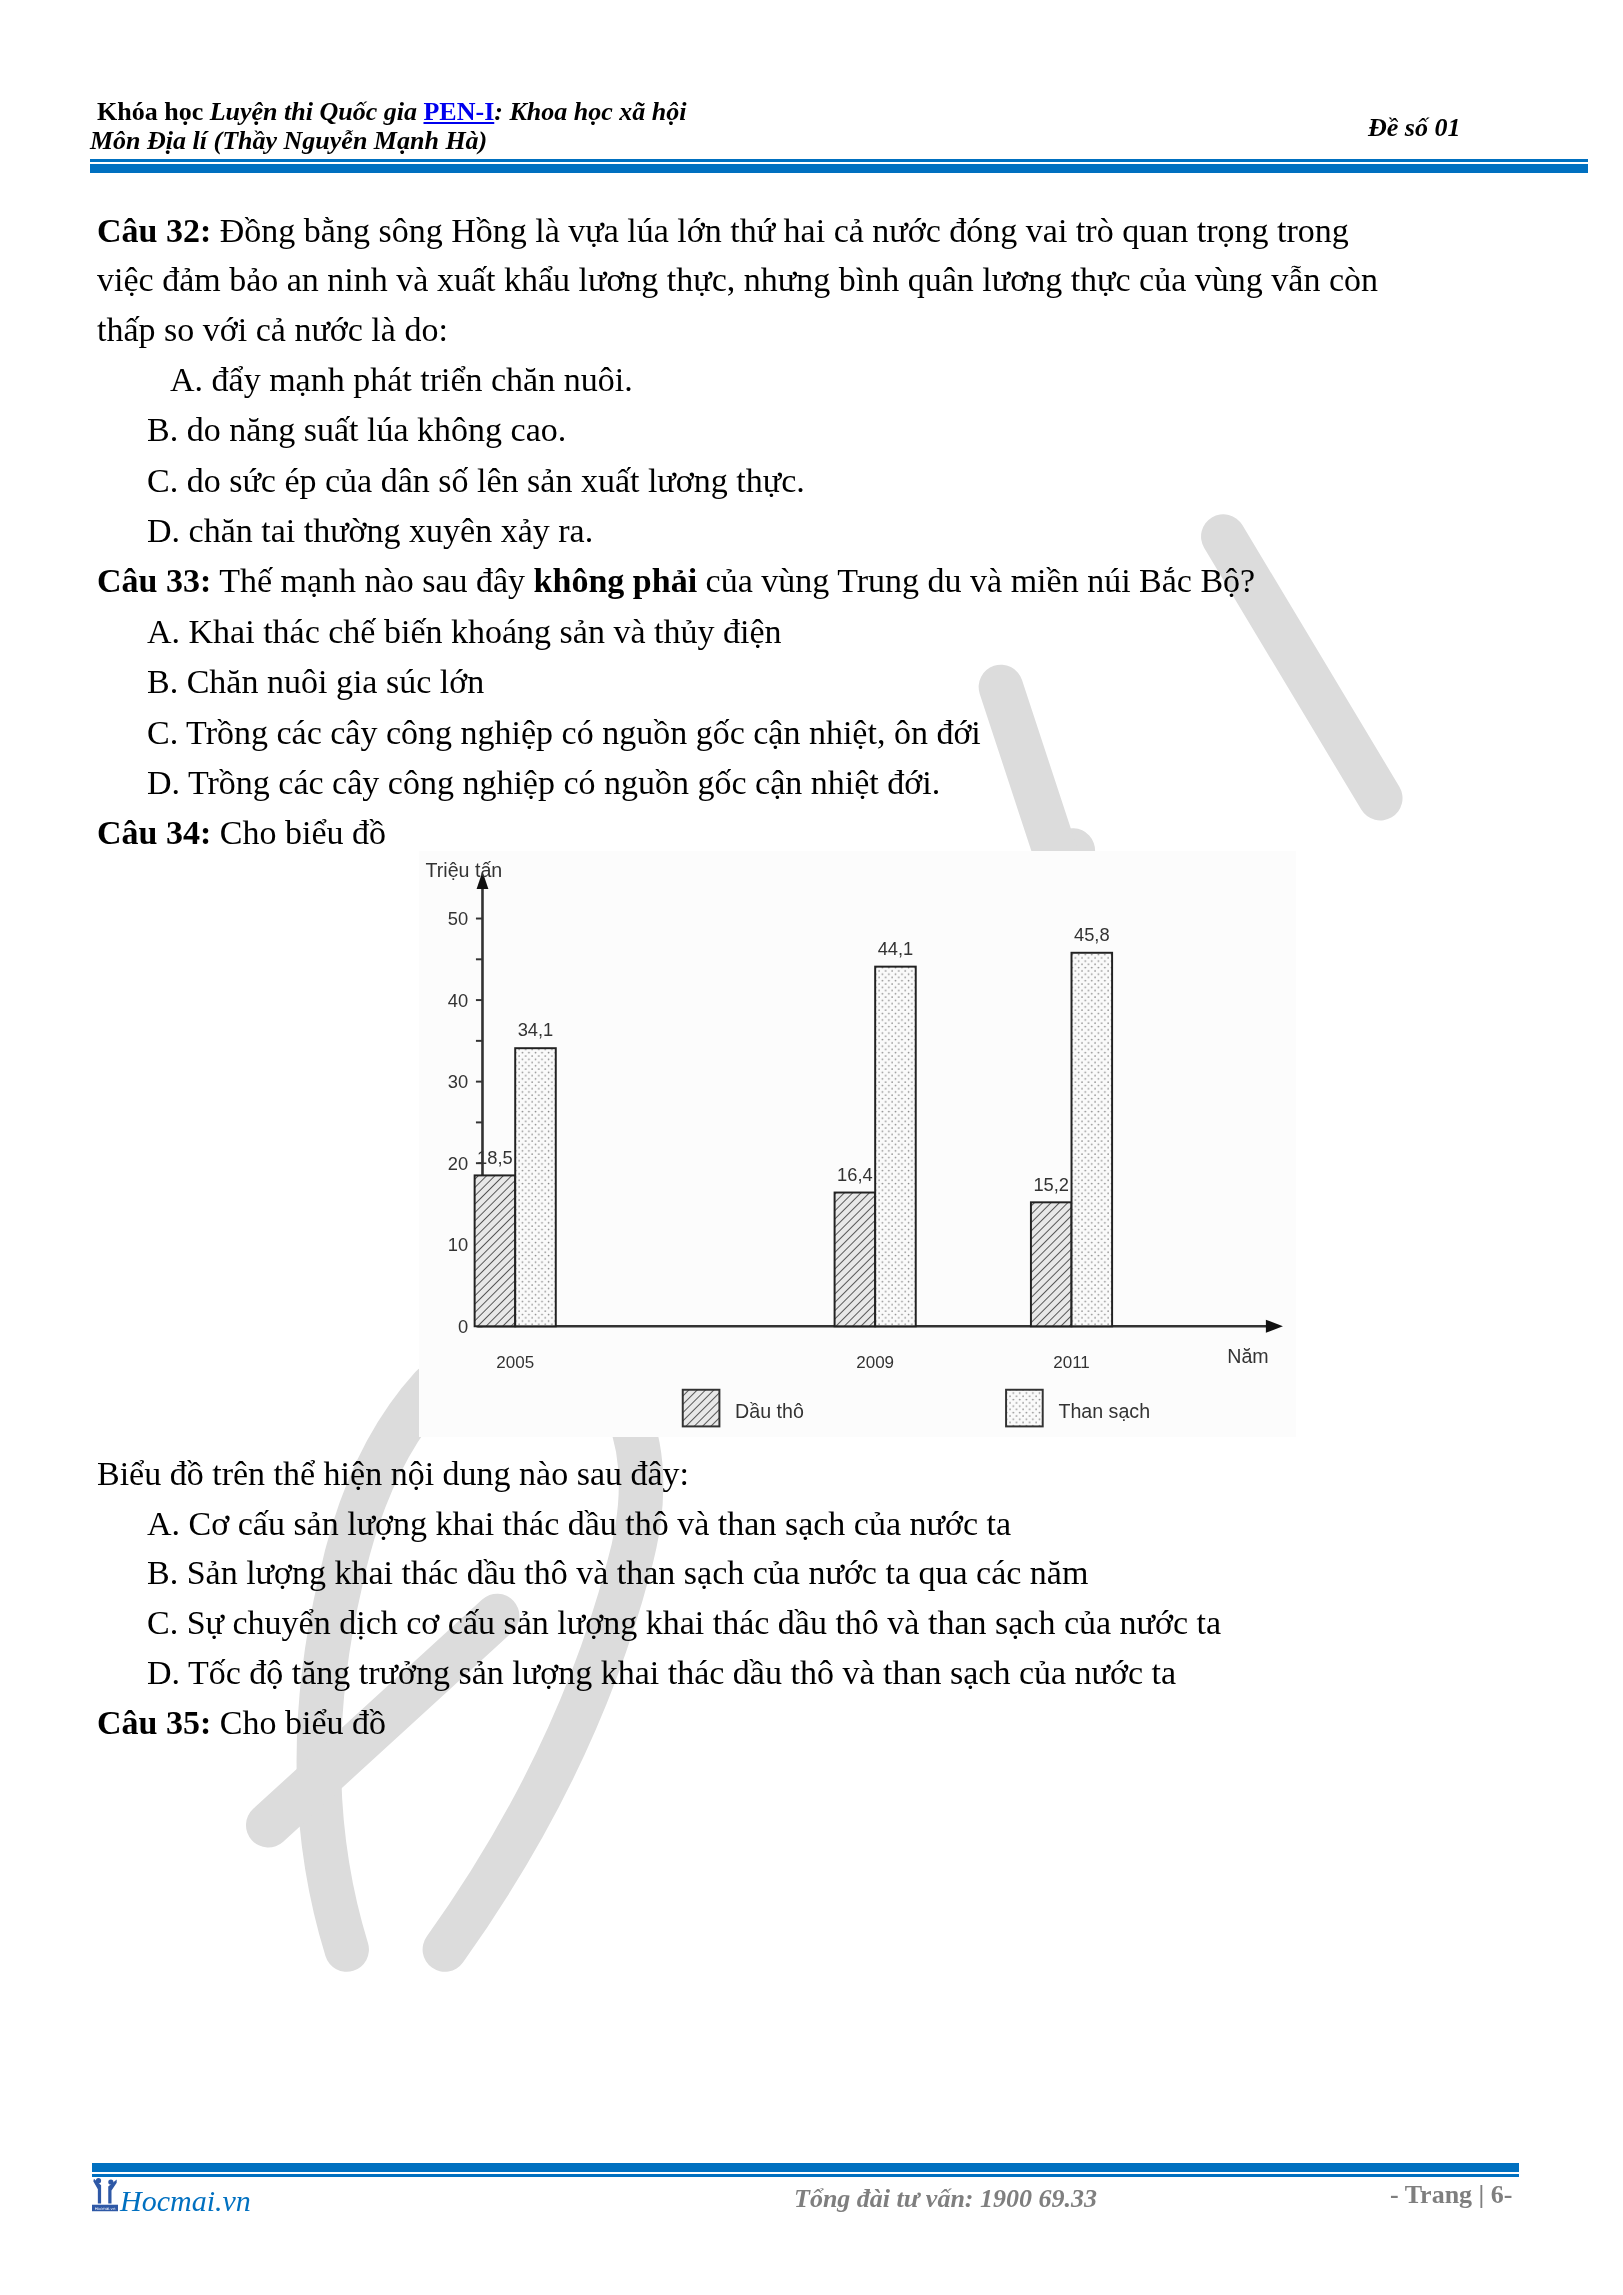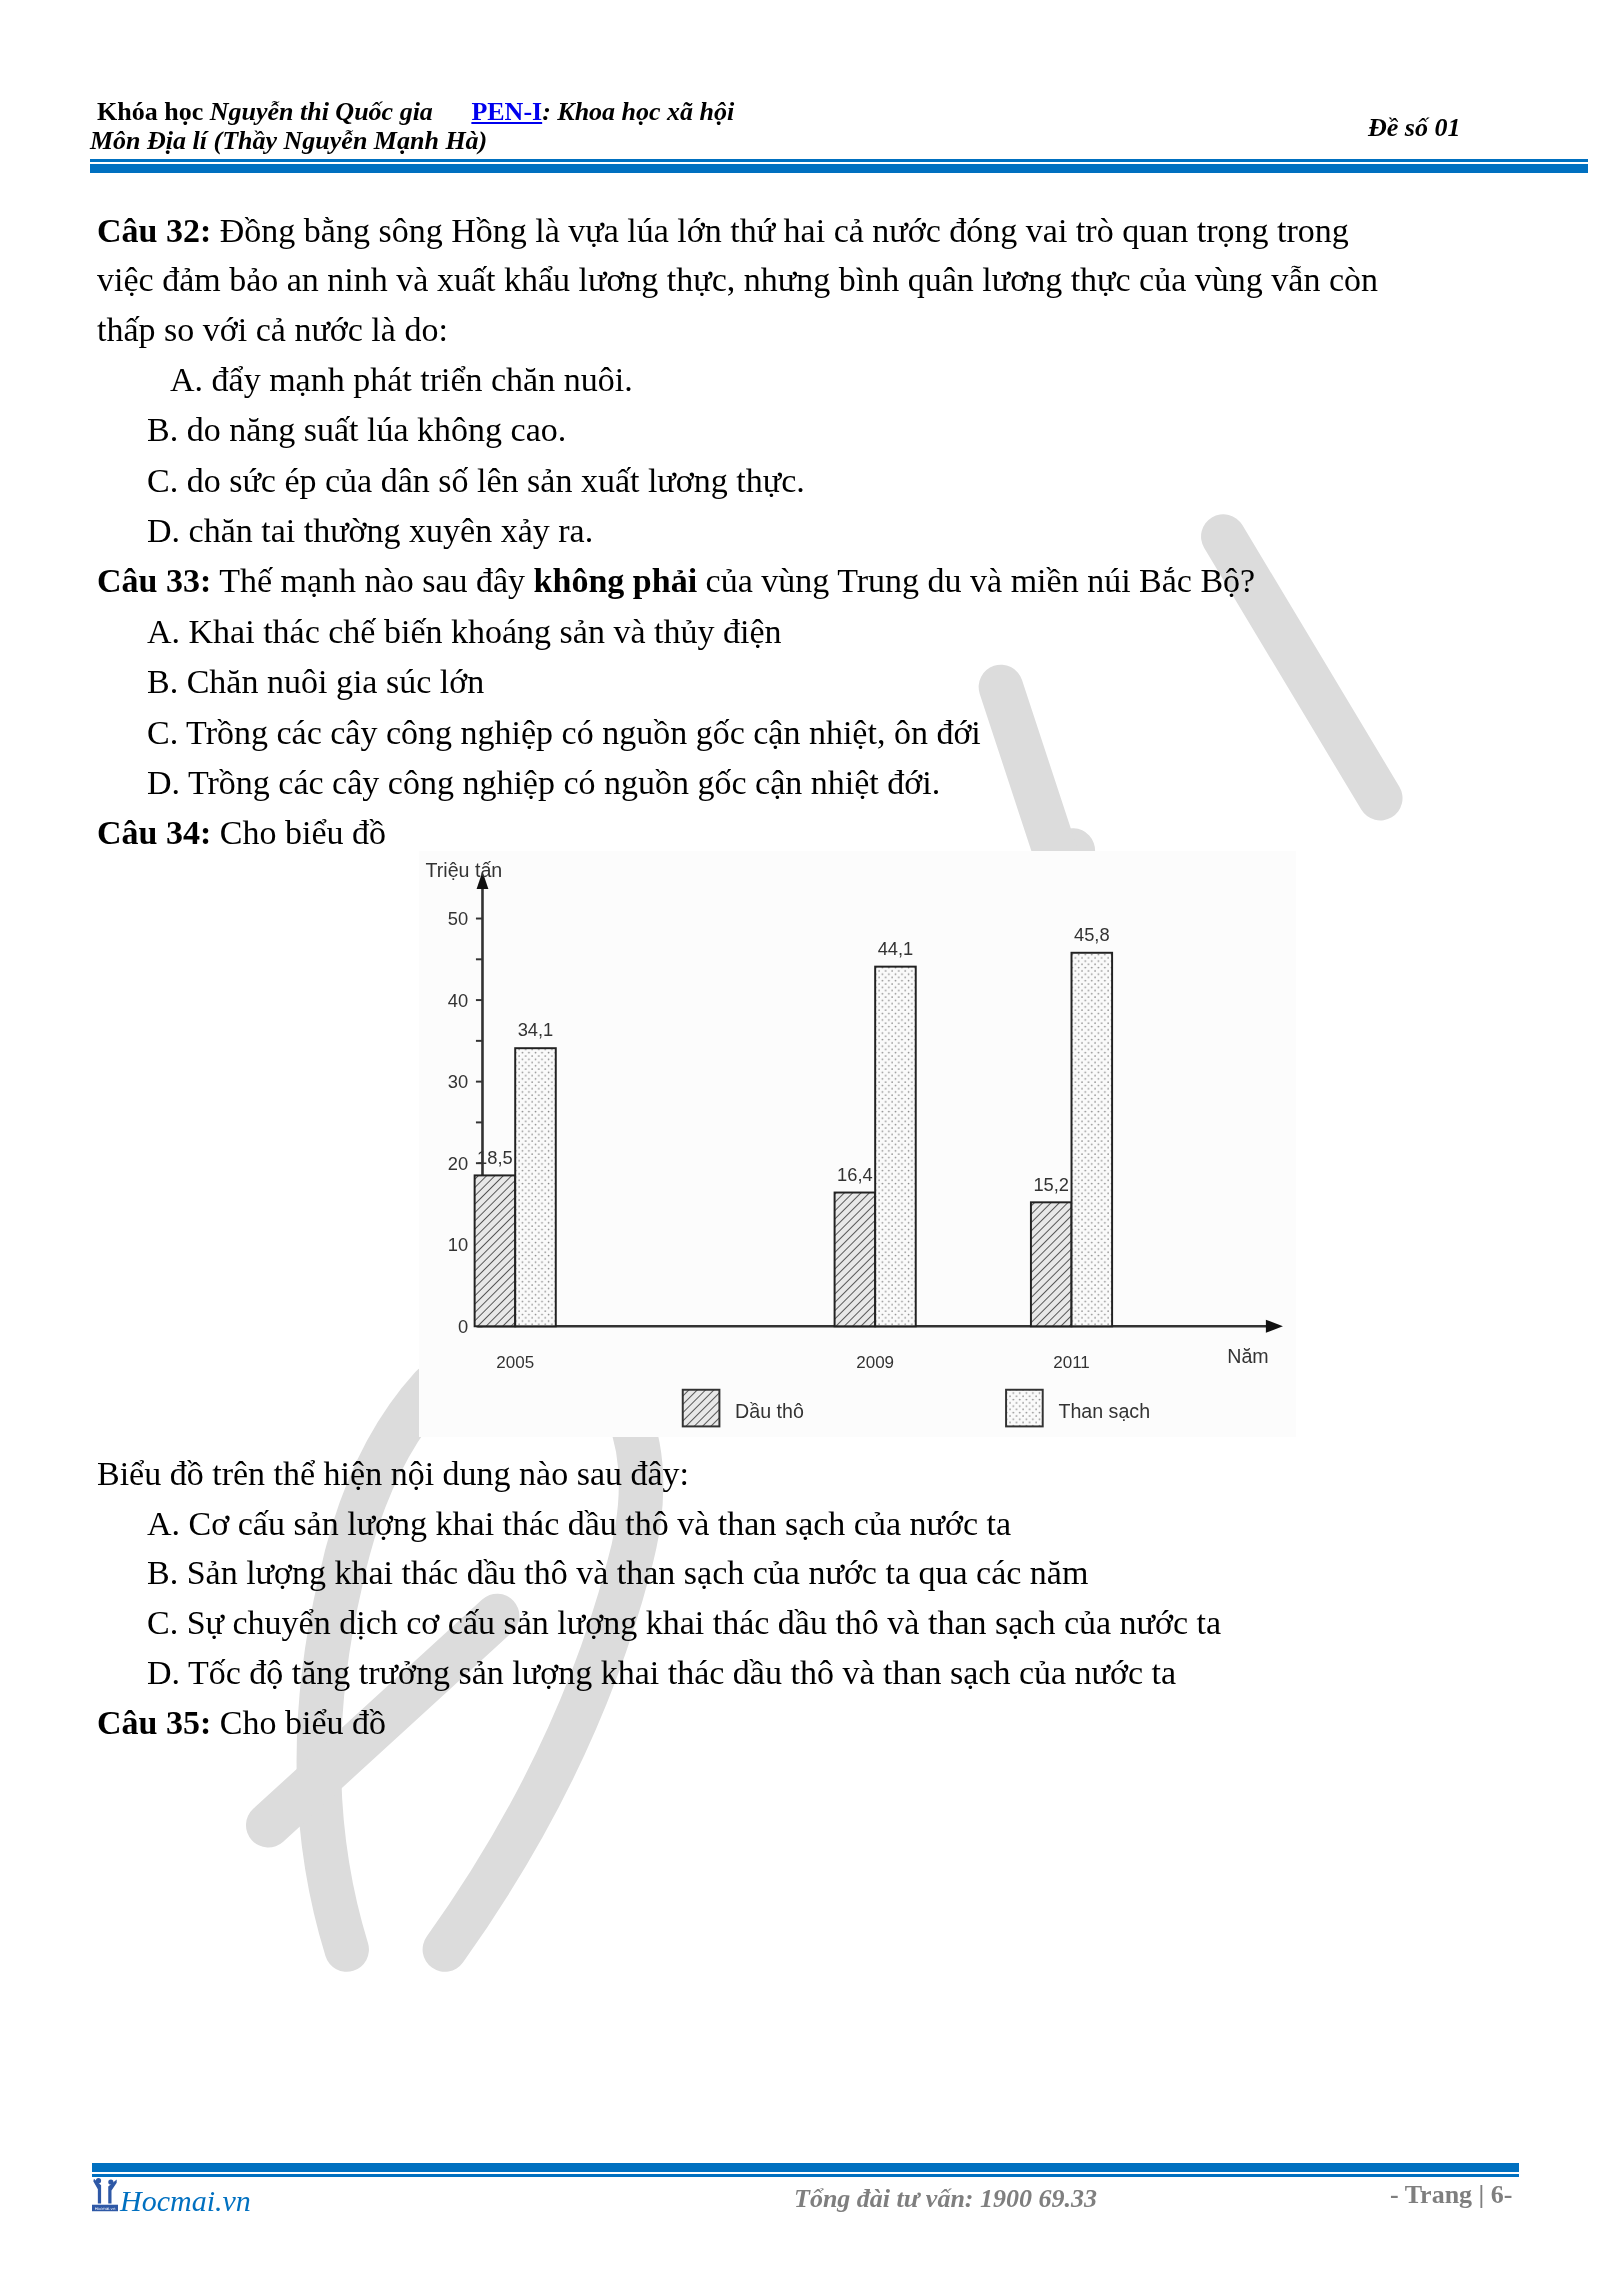--- a/index.html
+++ b/index.html
@@ -1,21 +1,21 @@
 <!DOCTYPE html>
 <html style="font-size:10.5px"><head>
 <meta charset="utf-8">
 <style>
   html, body { margin:0; padding:0; background:#ffffff; }
   body { width:1623px; height:2295px; position:relative; overflow:hidden;
          font-family:"Liberation Serif","DejaVu Serif",serif; color:#000; }
   .abs { position:absolute; white-space:nowrap; }
   .hdr { font-size:26px; font-weight:bold; line-height:30px; }
   .hdr i { font-weight:bold; }
-  .hdr-link { color:#0000ee; text-decoration:underline; font-style:normal;margin-left:32px; }
+  .hdr-link { color:#0000ee; text-decoration:underline; font-style:normal; }
   .body-line { font-size:34px; line-height:39px; }
   .q-label { font-weight:bold; }
   .bar-thin { position:absolute; background:#0070c0; }
   .wm { position:absolute; left:0; top:0; width:1623px; height:2295px; pointer-events:none; }
   .chart-wrap { position:absolute; left:419px; top:851px; width:877px; height:586px; background:#fcfcfc; }
   .chart-wrap svg { position:absolute; left:0; top:0; }
   .chart-text { font-family:"Liberation Sans","DejaVu Sans",sans-serif; fill:#333; }
   .footer-text { font-size:26px; color:#7f7f7f; font-style:italic;font-weight:bold; }
   .logo-text { font-size:30px; color:#0070c0; font-style:italic; font-family:"Liberation Serif",serif; }
 </style>
@@ -28,21 +28,21 @@
     <polyline points="1400,1520 1640,1300"></polyline>
     <polyline points="1530,1050 1770,1780"></polyline>
     <path d="M 1110 1830 L 1160 1770"></path>
     <path d="M 530 2980 Q 450 2720 520 2420 Q 560 2230 660 2120"></path>
     <path d="M 410 2790 L 760 2470"></path>
     <path d="M 680 2980 Q 880 2700 960 2400 Q 1000 2260 960 2160"></path>
   </g>
 </svg>
 
 <div class="abs hdr" style="left:97px; top:97px;">
-  <span>Khóa học </span><i>Nguyễn thi Quốc gia </i><a class="hdr-link">PEN-I</a><i>: Khoa học xã hội</i>
+  <span>Khóa học </span><i>Luyện thi Quốc gia </i><a class="hdr-link">PEN-I</a><i>: Khoa học xã hội</i>
 </div>
 <div class="abs hdr" style="left:90px; top:126px;">
   <i>Môn Địa lí (Thầy Nguyễn Mạnh Hà)</i>
 </div>
 <div class="abs hdr" style="left:1368px; top:113px;">
   <i>Đề số 01</i>
 </div>
 <div class="bar-thin" style="left:90px; top:159px; width:1498px; height:2.6px;"></div>
 <div class="bar-thin" style="left:90px; top:164px; width:1498px; height:9.2px;"></div>
 

